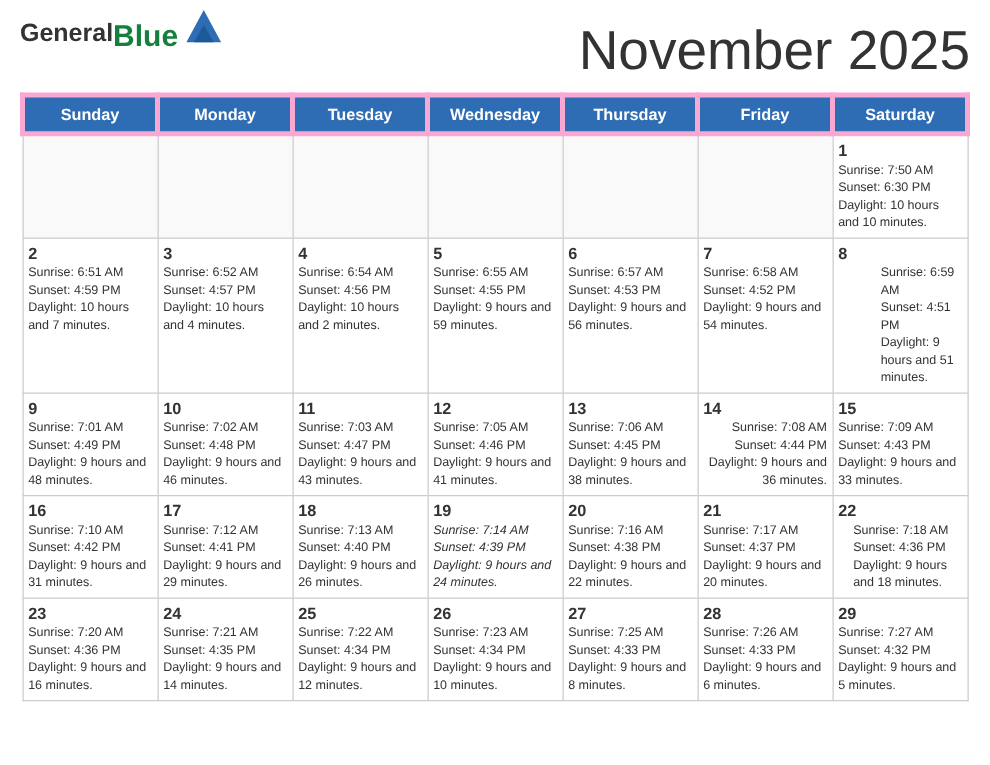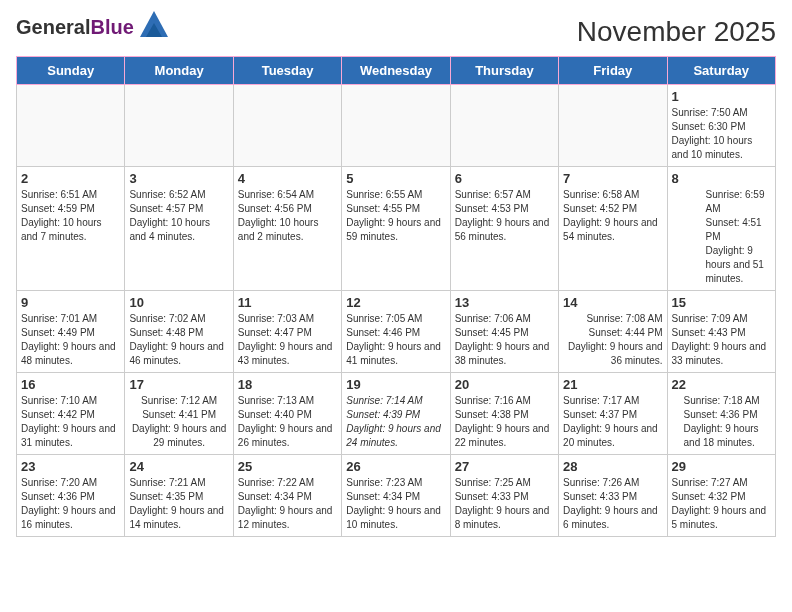--- a/index.html
+++ b/index.html
@@ -18,40 +18,40 @@
     }
     .logo-area {
       display: flex;
       flex-direction: column;
       align-items: flex-start;
     }
     .title-area {
       text-align: right;
     }
     .month-title {
-      font-size: 28px;
+      font-size: 44px;
       color: #333;
       font-weight: normal;
     }
     .location-title {
       font-size: 14px;
       color: #555;
     }
     .calendar {
       width: 100%;
       border-collapse: collapse;
       border: 1px solid #ccc;
     }
     .calendar th {
       background-color: #2e6db4;
       color: #fff;
       text-align: center;
       padding: 6px 4px;
       font-size: 13px;
-      border: 1px solid #f9a8d4;
+      border: 4px solid #f9a8d4;
     }
     .calendar td {
       vertical-align: top;
       border: 1px solid #ccc;
       padding: 4px;
       width: calc(100% / 7);
       min-height: 80px;
       font-size: 10.5px;
       color: #333;
       background: #fff;
@@ -65,31 +65,31 @@
       margin-bottom: 2px;
       display: block;
     }
     .day-info {
       font-size: 10px;
       color: #333;
       line-height: 1.4;
     }
     .logo-wrapper {
       display: flex;
-      align-items: center;
+      align-items: flex-start;
     }
     .logo-general {
       font-size: 20px;
       font-weight: bold;
       color: #333;
     }
     .logo-blue-text {
-      font-size: 20px;
+      font-size: 24px;
       font-weight: bold;
-      color: #701a75;
+      color: #15803d;
     }
   </style>
 </head>
 <body>
 
 <div class="header-area">
   <div class="logo-area">
     <div class="logo-wrapper">
       <span class="logo-general">General</span>
       <span class="logo-blue-text">Blue</span>
@@ -224,21 +224,21 @@
       </tr>
       <tr>
         <td>
           <span class="day-number">16</span>
           <div class="day-info" style="white-space: pre-line;">Sunrise: 7:10 AM
 Sunset: 4:42 PM
 Daylight: 9 hours and 31 minutes.</div>
         </td>
         <td>
           <span class="day-number">17</span>
-          <div class="day-info" style="white-space: pre-line; text-align: center;">Sunrise: 7:12 AM
+          <div class="day-info" style="white-space: pre-line;">Sunrise: 7:12 AM
 Sunset: 4:41 PM
 Daylight: 9 hours and 29 minutes.</div>
         </td>
         <td>
           <span class="day-number">18</span>
           <div class="day-info" style="white-space: pre-line;">Sunrise: 7:13 AM
 Sunset: 4:40 PM
 Daylight: 9 hours and 26 minutes.</div>
         </td>
         <td>

